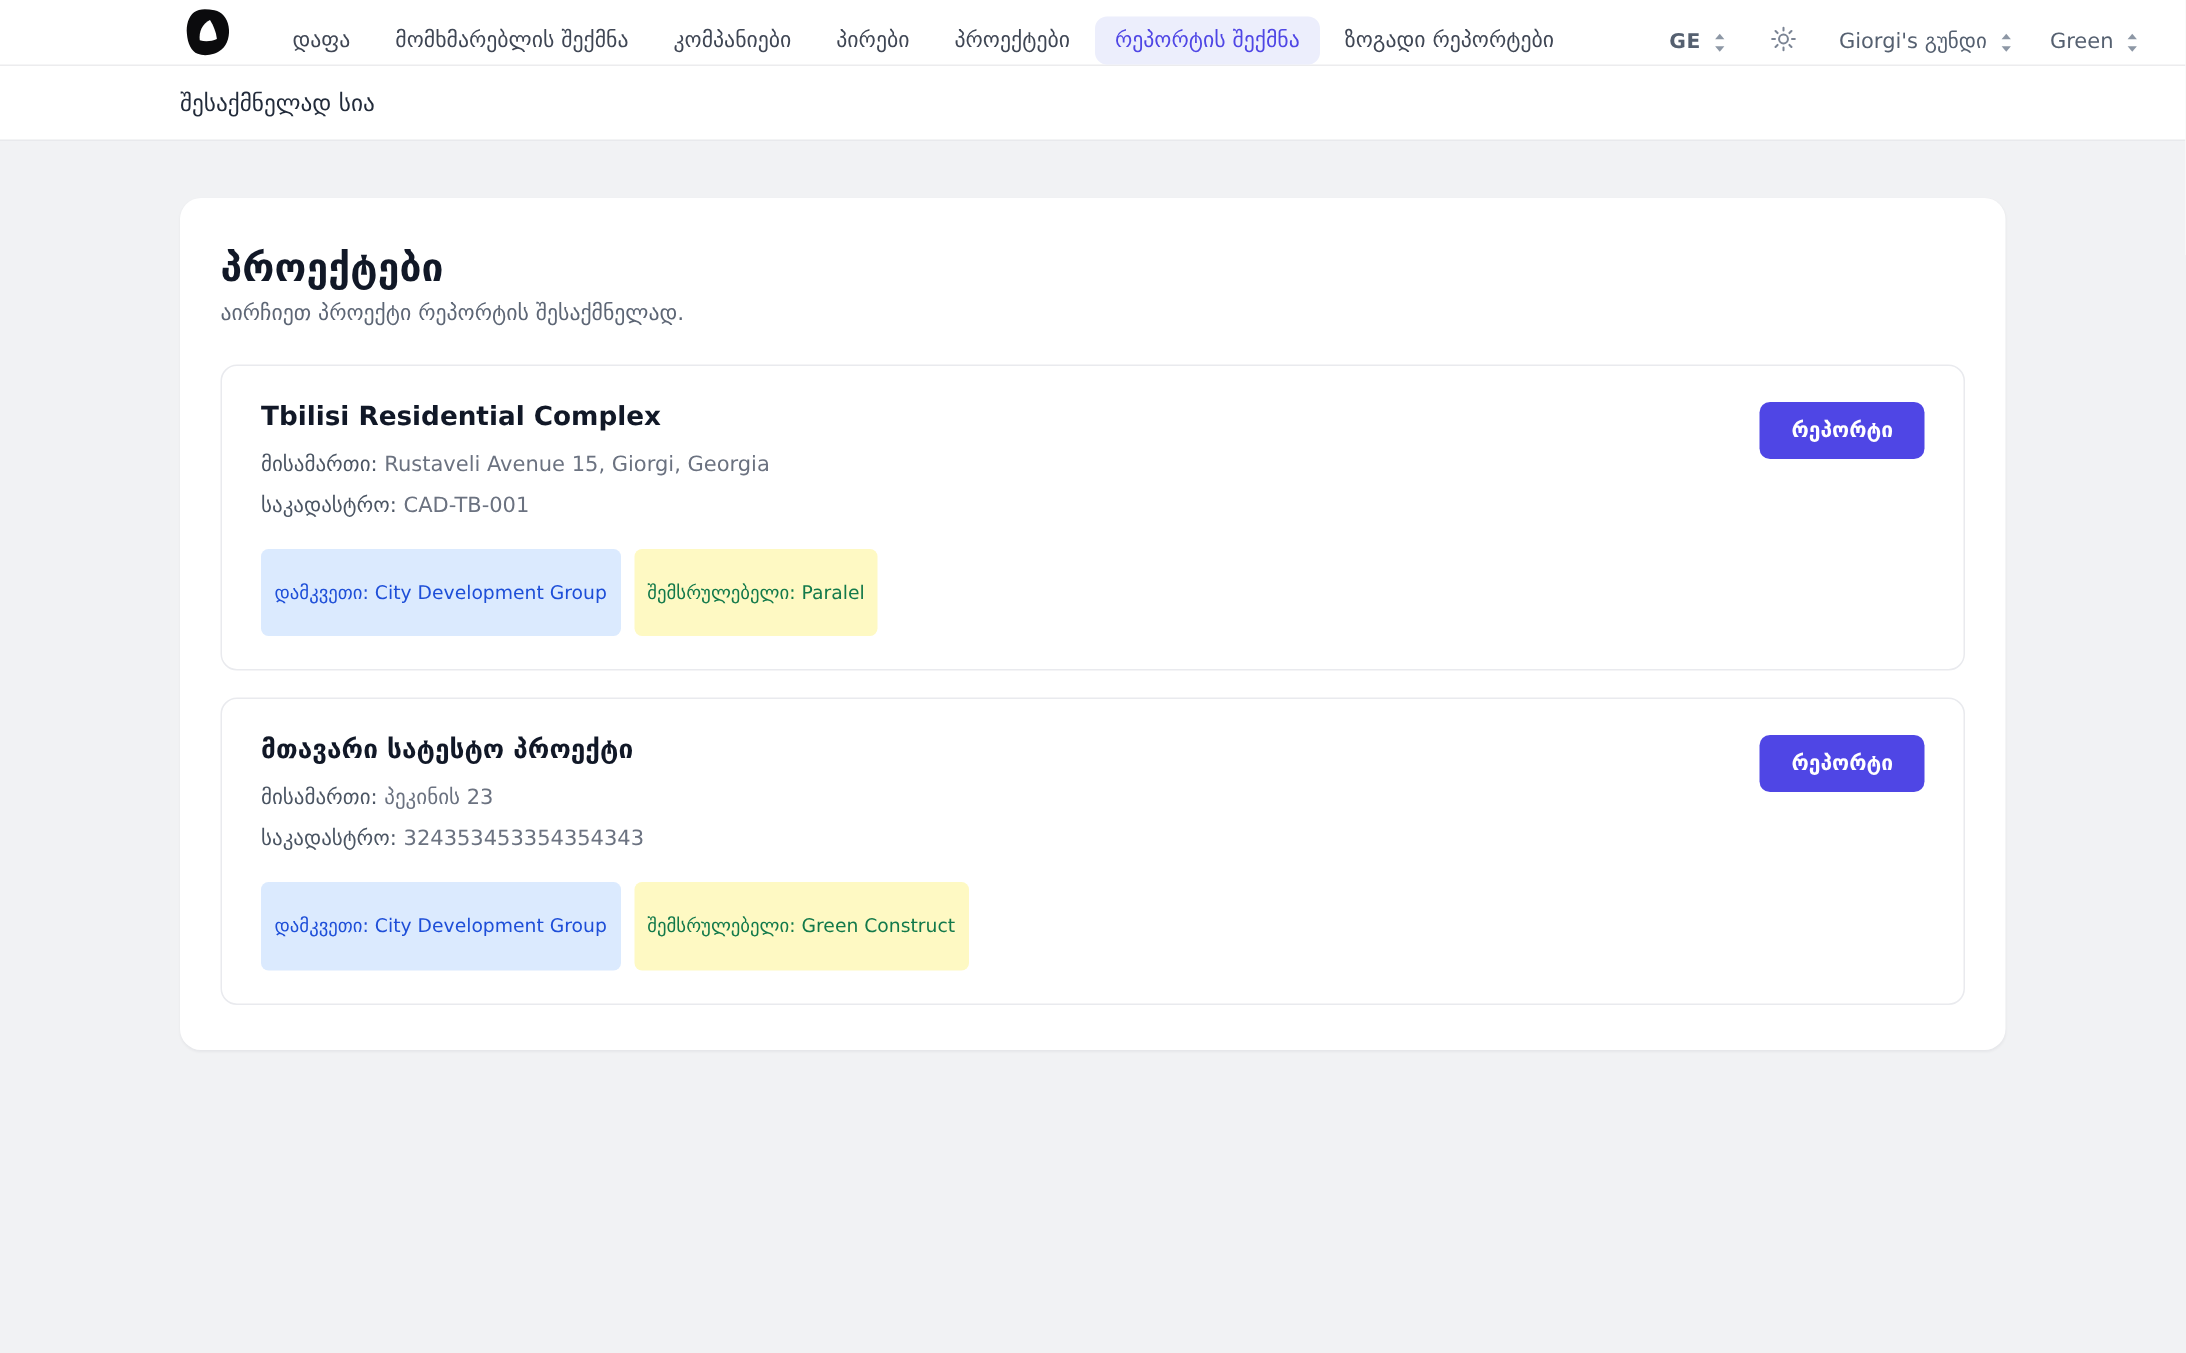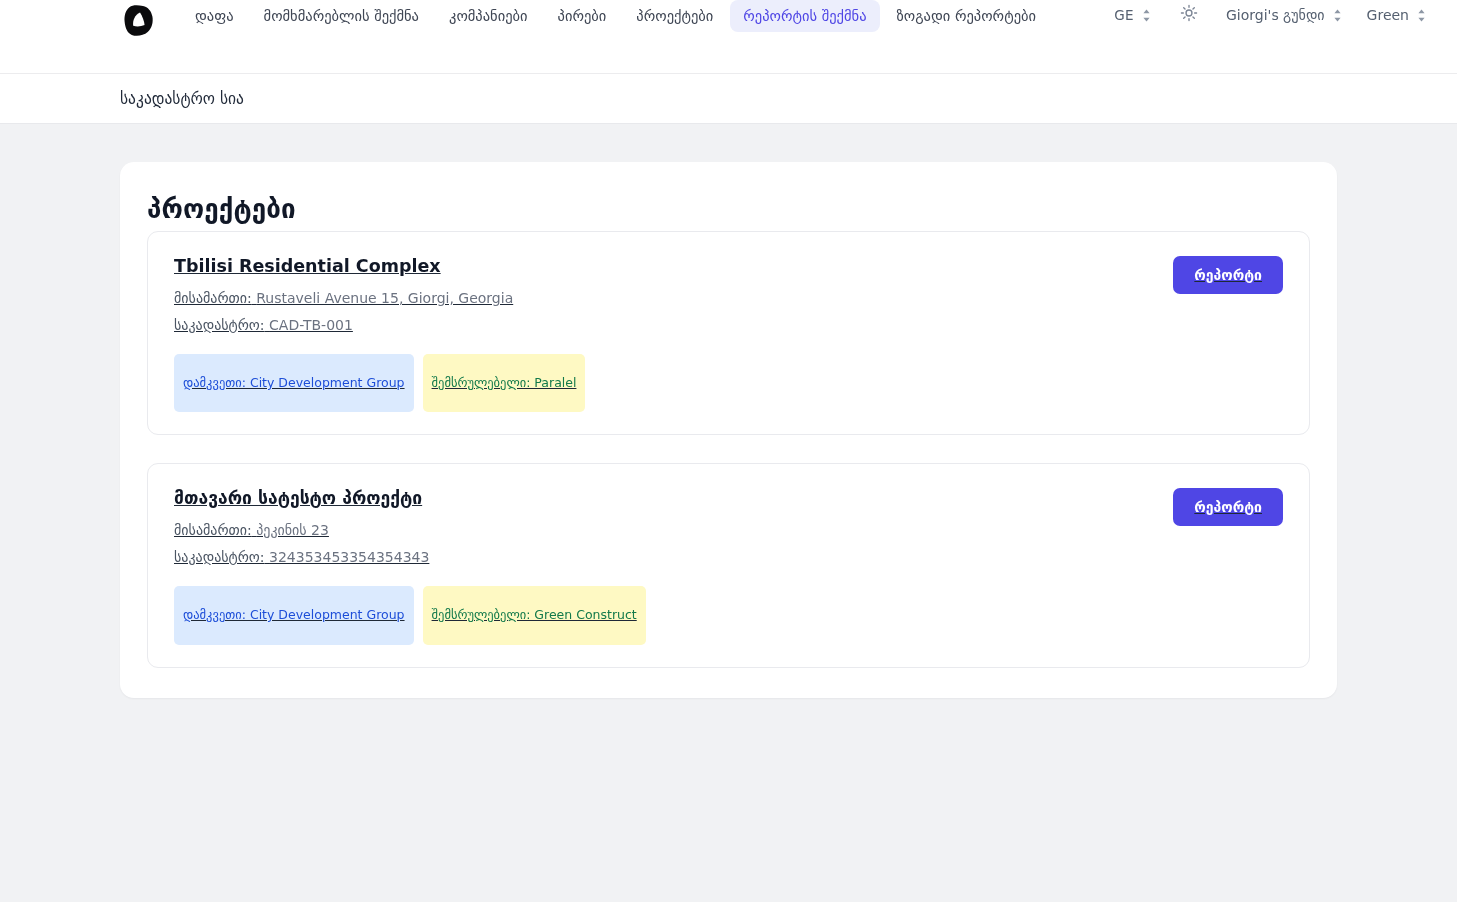--- a/index.html
+++ b/index.html
@@ -12,24 +12,24 @@
     width: 1457px;
     height: 902px;
     background: #f1f2f4;
     font-family: "DejaVu Sans", "Liberation Sans", sans-serif;
     color: #1f2937;
     overflow: hidden;
   }
 
   
   .navbar {
-    height: 74px;
+    height: 44px;
     background: #ffffff;
     display: flex;
-    align-items: flex-start;
+    align-items: flex-end;
     padding: 0 28px 0 118px;
     border-bottom: 1px solid #ececee;
   }
   .brand-logo {
     width: 42px;
     height: 42px;
     display: flex;
     align-items: center;
     justify-content: center;
     flex: 0 0 auto;
@@ -65,20 +65,21 @@
     gap: 7px;
     font-size: 14px;
     color: #556070;
     cursor: pointer;
     padding: 4px 2px;
     white-space: nowrap;
   }
   .select-ctl .lang-code {
     font-size: 13.5px;
     letter-spacing: .4px;
+    font-weight: bold;
   }
   .chev {
     display: inline-flex;
     flex-direction: column;
     line-height: 0;
     color: #8d97a5;
   }
   .theme-btn {
     display: flex;
     align-items: center;
@@ -121,21 +122,21 @@
     margin: 0 0 7px 0;
     letter-spacing: .1px;
   }
   .panel-sub {
     font-size: 14.5px;
     color: #5d6675;
     margin: 0 0 26px 0;
   }
 
   
-  .proj-list { display: flex; flex-direction: column; gap: 28px; text-decoration: underline; }
+  .proj-list { display: flex; flex-direction: column; gap: 18px; }
   .proj-card {
     border: 1px solid #e9eaee;
     border-radius: 11px;
     background: #fff;
     padding: 24px 26px 22px 26px;
     display: flex;
     align-items: flex-start;
     cursor: pointer;
   }
   .proj-main { flex: 1 1 auto; min-width: 0; }
@@ -246,27 +247,28 @@
           <path d="M5.5 1.5 L8.6 5.2 H2.4 Z" fill="#8d97a5"></path>
           <path d="M5.5 13.5 L8.6 9.8 H2.4 Z" fill="#8d97a5"></path>
         </svg>
       </span>
     </div>
 
   </div>
 </div>
 
 <div class="crumbbar">
-  <span class="crumb">საკადასტრო სია</span>
+  <span class="crumb">შესაქმნელად სია</span>
 </div>
 
 <div class="page">
   <div class="panel">
 
     <h1 class="panel-title">პროექტები</h1>
+    <p class="panel-sub">აირჩიეთ პროექტი რეპორტის შესაქმნელად.</p>
 
     <div class="proj-list">
 
       <div class="proj-card">
         <div class="proj-main">
           <h2 class="proj-name">Tbilisi Residential Complex</h2>
           <p class="proj-meta">
             <span>მისამართი:</span>
             <span class="mval">Rustaveli Avenue 15, Giorgi, Georgia</span>
           </p>

